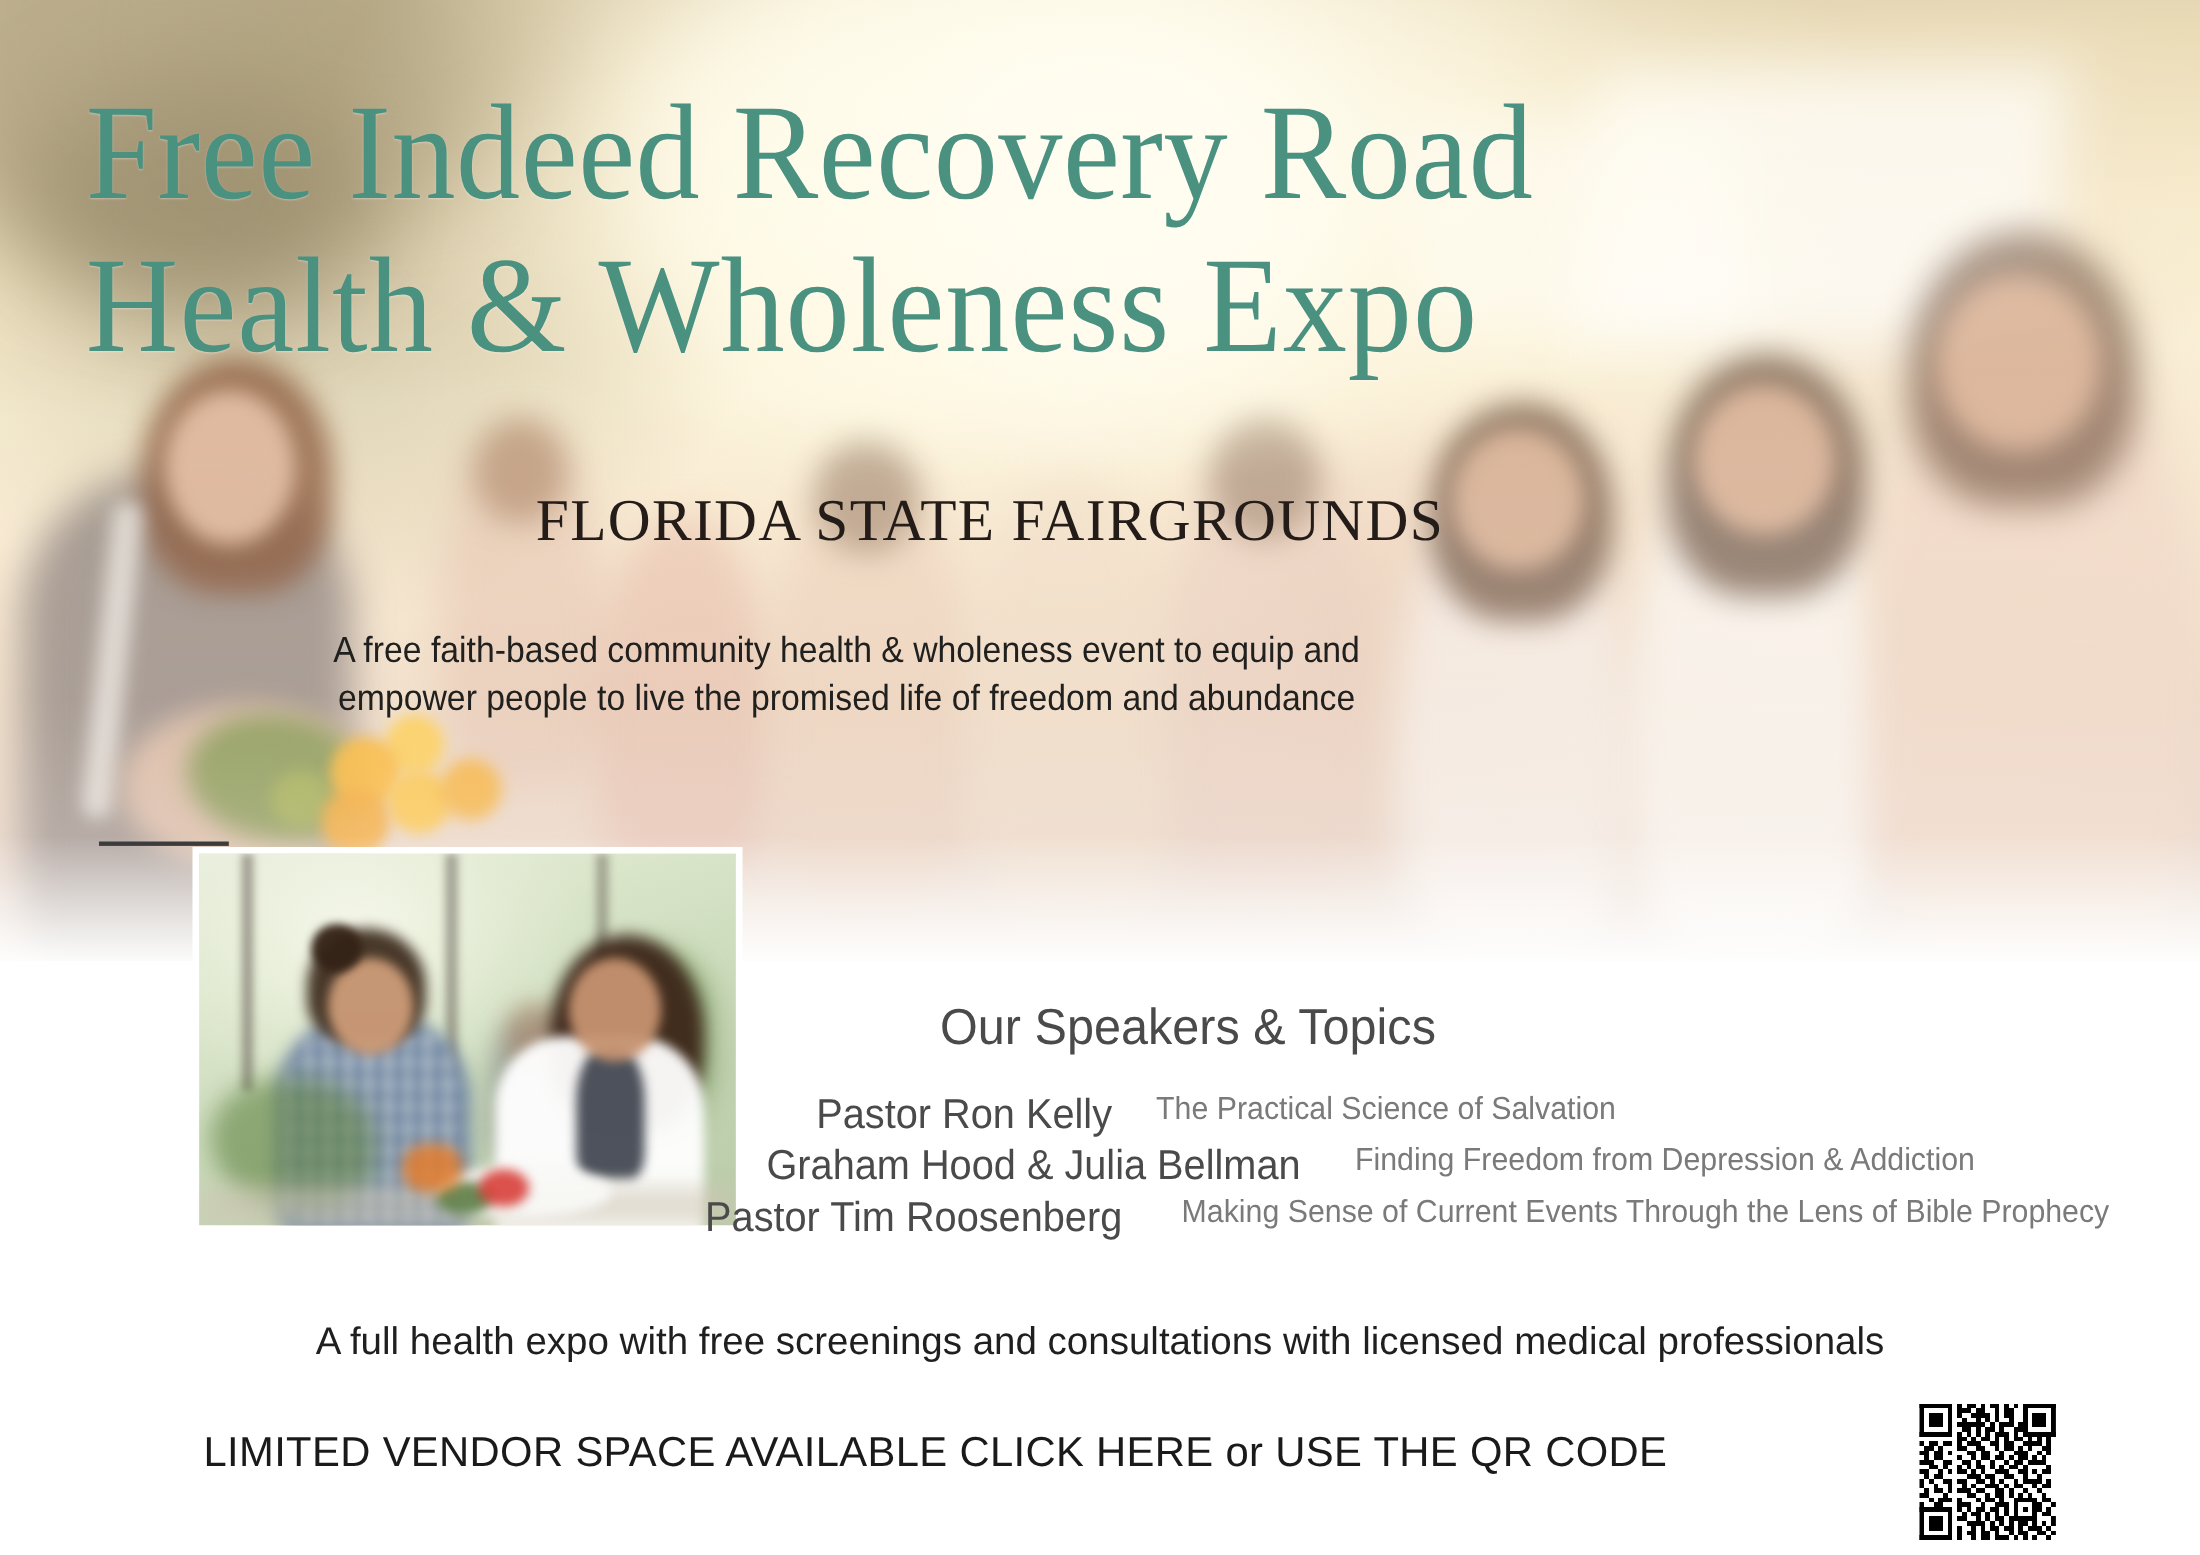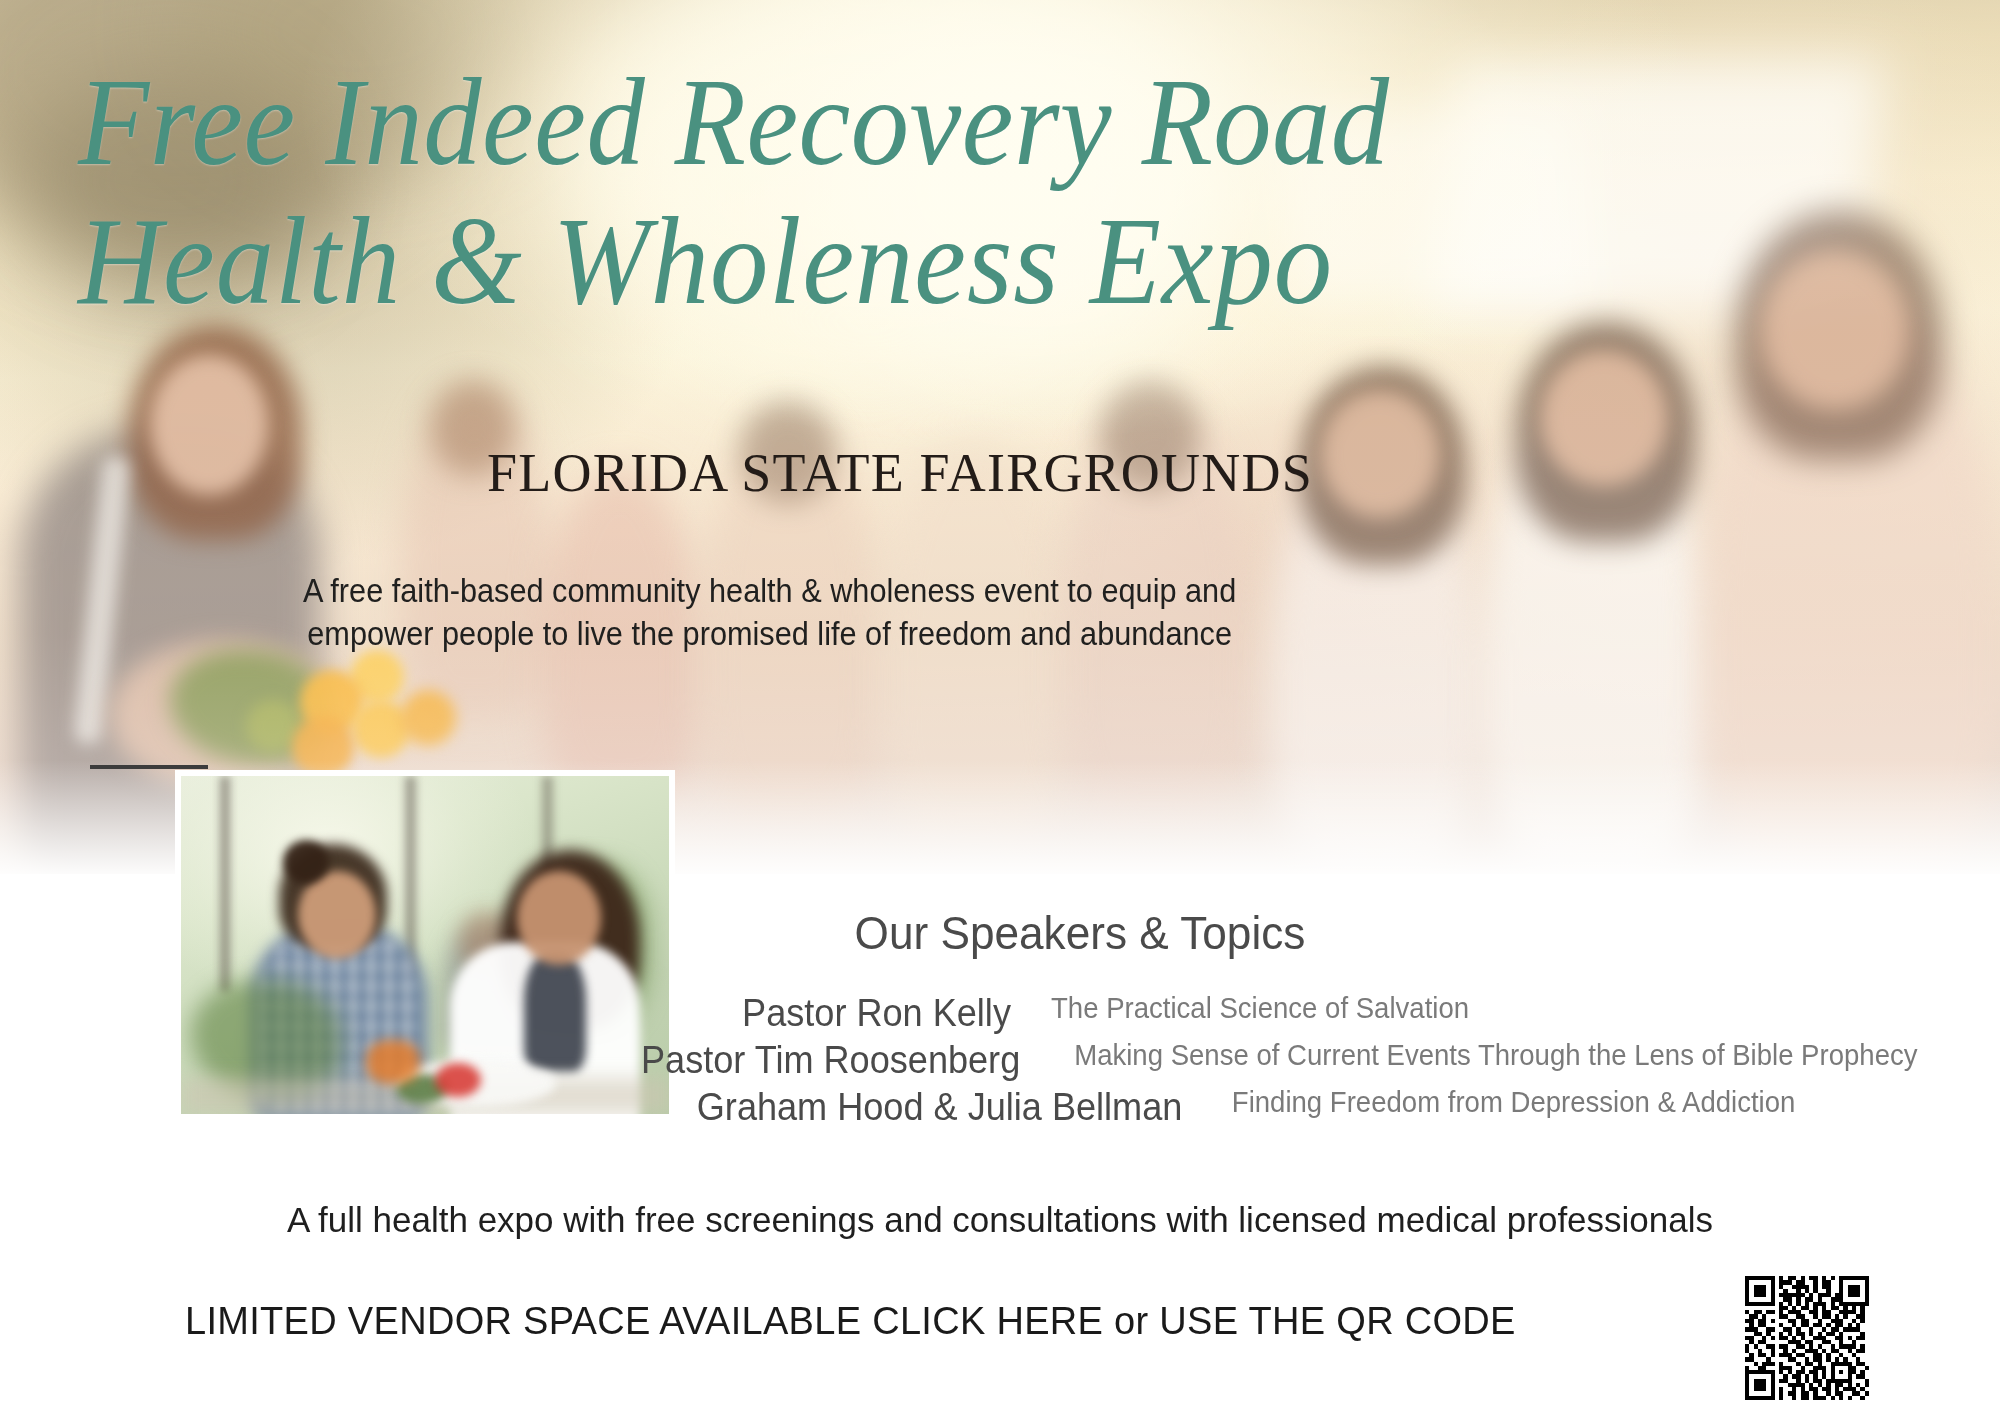--- a/index.html
+++ b/index.html
@@ -105,24 +105,23 @@
   .hero-fade-bottom {
     position: absolute; left: 0; bottom: 0; width: 100%; height: 120px;
     background: linear-gradient(180deg, rgba(255,255,255,0) 0%, rgba(255,255,255,0.55) 55%, rgba(255,255,255,1) 100%);
     pointer-events: none;
   }
 
   
   .title-block {
     position: absolute;
     left: 78px;
-    top: 54px;
+    top: 70px;
     width: 1430px;
     z-index: 6;
-    font-style: italic;
   }
   .title-line {
     font-family: "Liberation Serif", "DejaVu Serif", serif;
     color: #4a9180;
     font-size: 124px;
     line-height: 1.12;
     letter-spacing: 0.5px;
     white-space: nowrap;
     transform: scaleX(0.94);
     transform-origin: left center;
@@ -416,27 +415,27 @@
     <div class="ip-el ip-food-o"></div>
   </div>
 
   <div class="speakers-heading">Our Speakers &amp; Topics</div>
 
   <div class="speakers-list">
     <div class="speaker-row r-row-1">
       <span class="speaker-name">Pastor Ron Kelly</span>
       <span class="speaker-topic">The Practical Science of Salvation</span>
     </div>
+    <div class="speaker-row r-row-3">
+      <span class="speaker-name">Graham Hood &amp; Julia Bellman</span>
+      <span class="speaker-topic">Finding Freedom from Depression &amp; Addiction</span>
+    </div>
     <div class="speaker-row r-row-4">
       <span class="speaker-name">Pastor Tim Roosenberg</span>
       <span class="speaker-topic">Making Sense of Current Events Through the Lens of Bible Prophecy</span>
-    </div>
-    <div class="speaker-row r-row-3">
-      <span class="speaker-name">Graham Hood &amp; Julia Bellman</span>
-      <span class="speaker-topic">Finding Freedom from Depression &amp; Addiction</span>
     </div>
   </div>
 
   <div class="footer-line-1">A full health expo with free screenings and consultations with licensed medical professionals</div>
   <div class="footer-line-2">
     <span class="cta-link">LIMITED VENDOR SPACE AVAILABLE CLICK HERE or USE THE QR CODE</span>
   </div>
 
   <div class="qr">
     <svg width="124" height="124" viewBox="0 0 29 29" shape-rendering="crispEdges">

